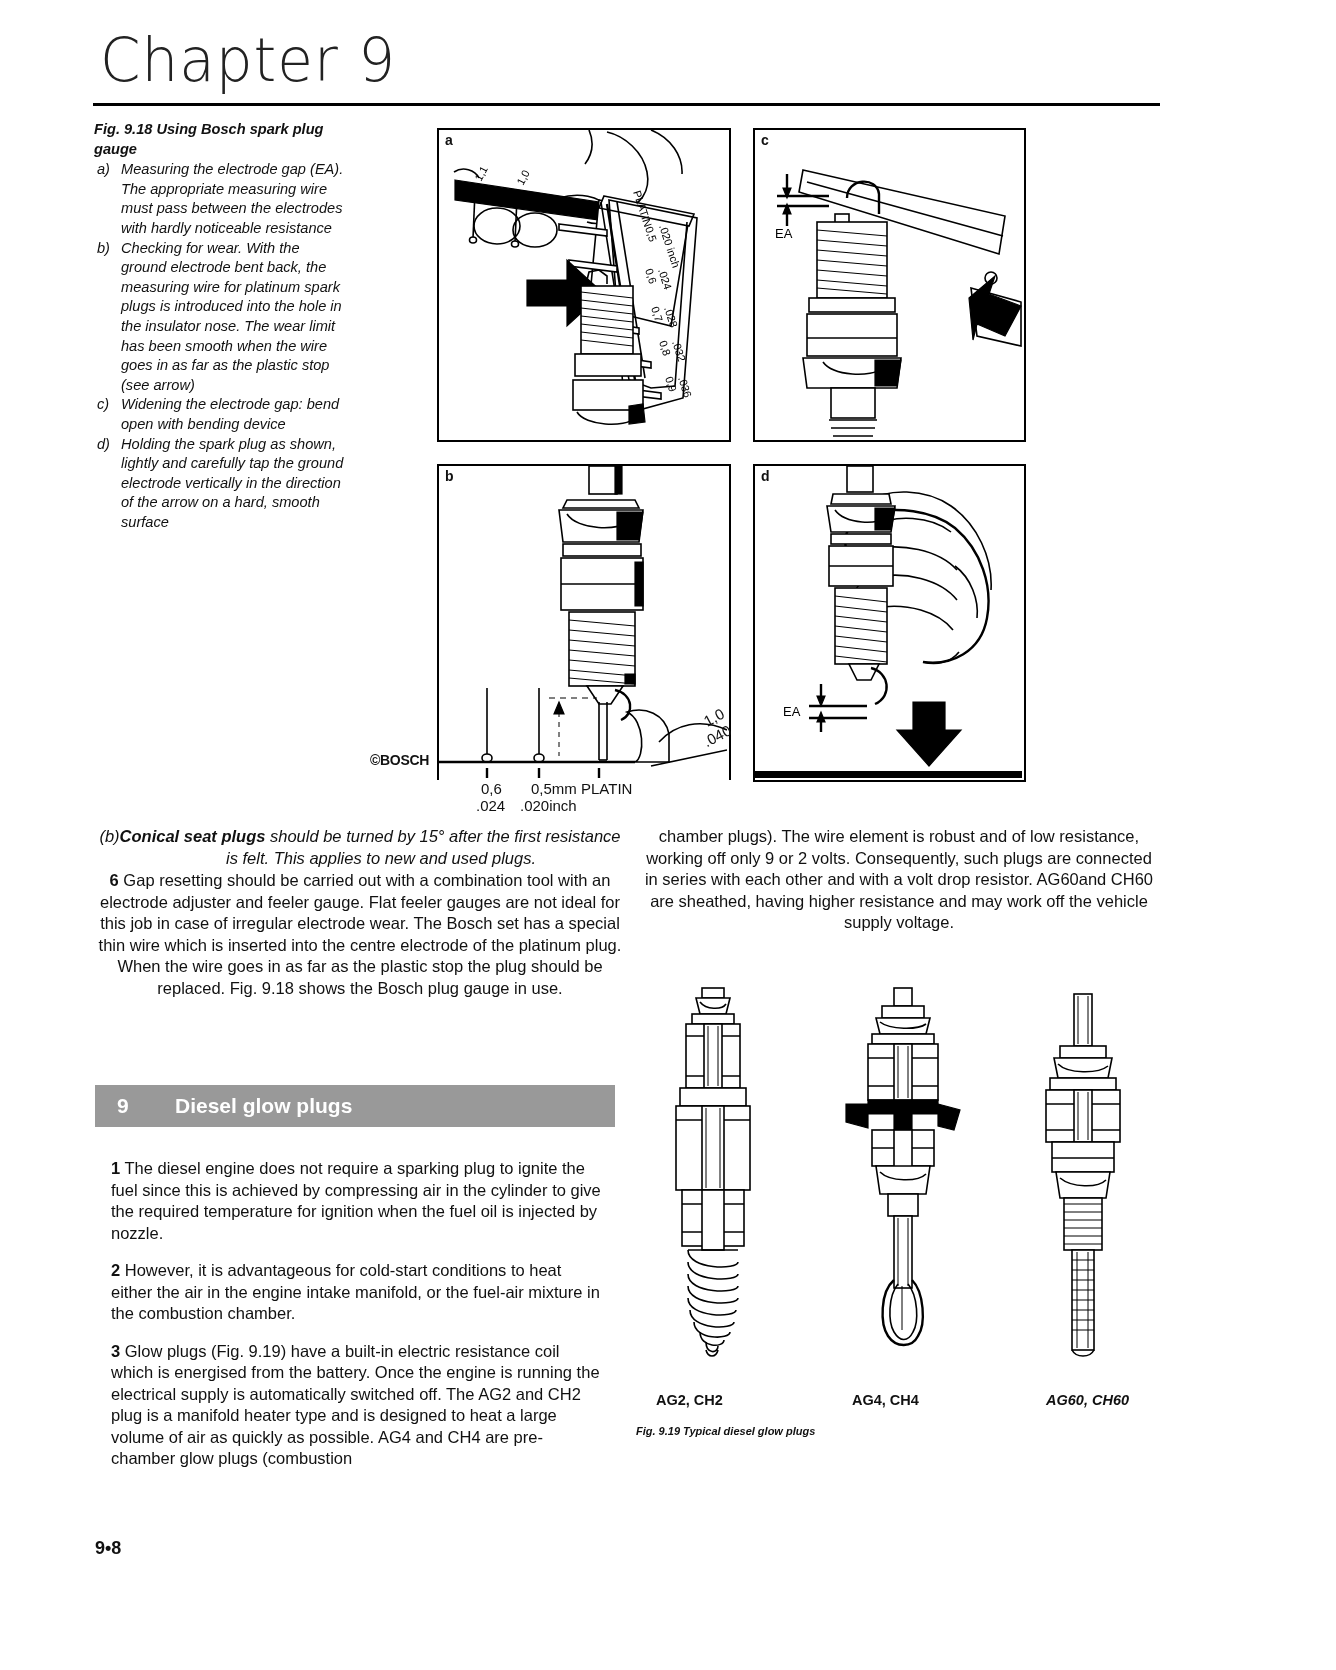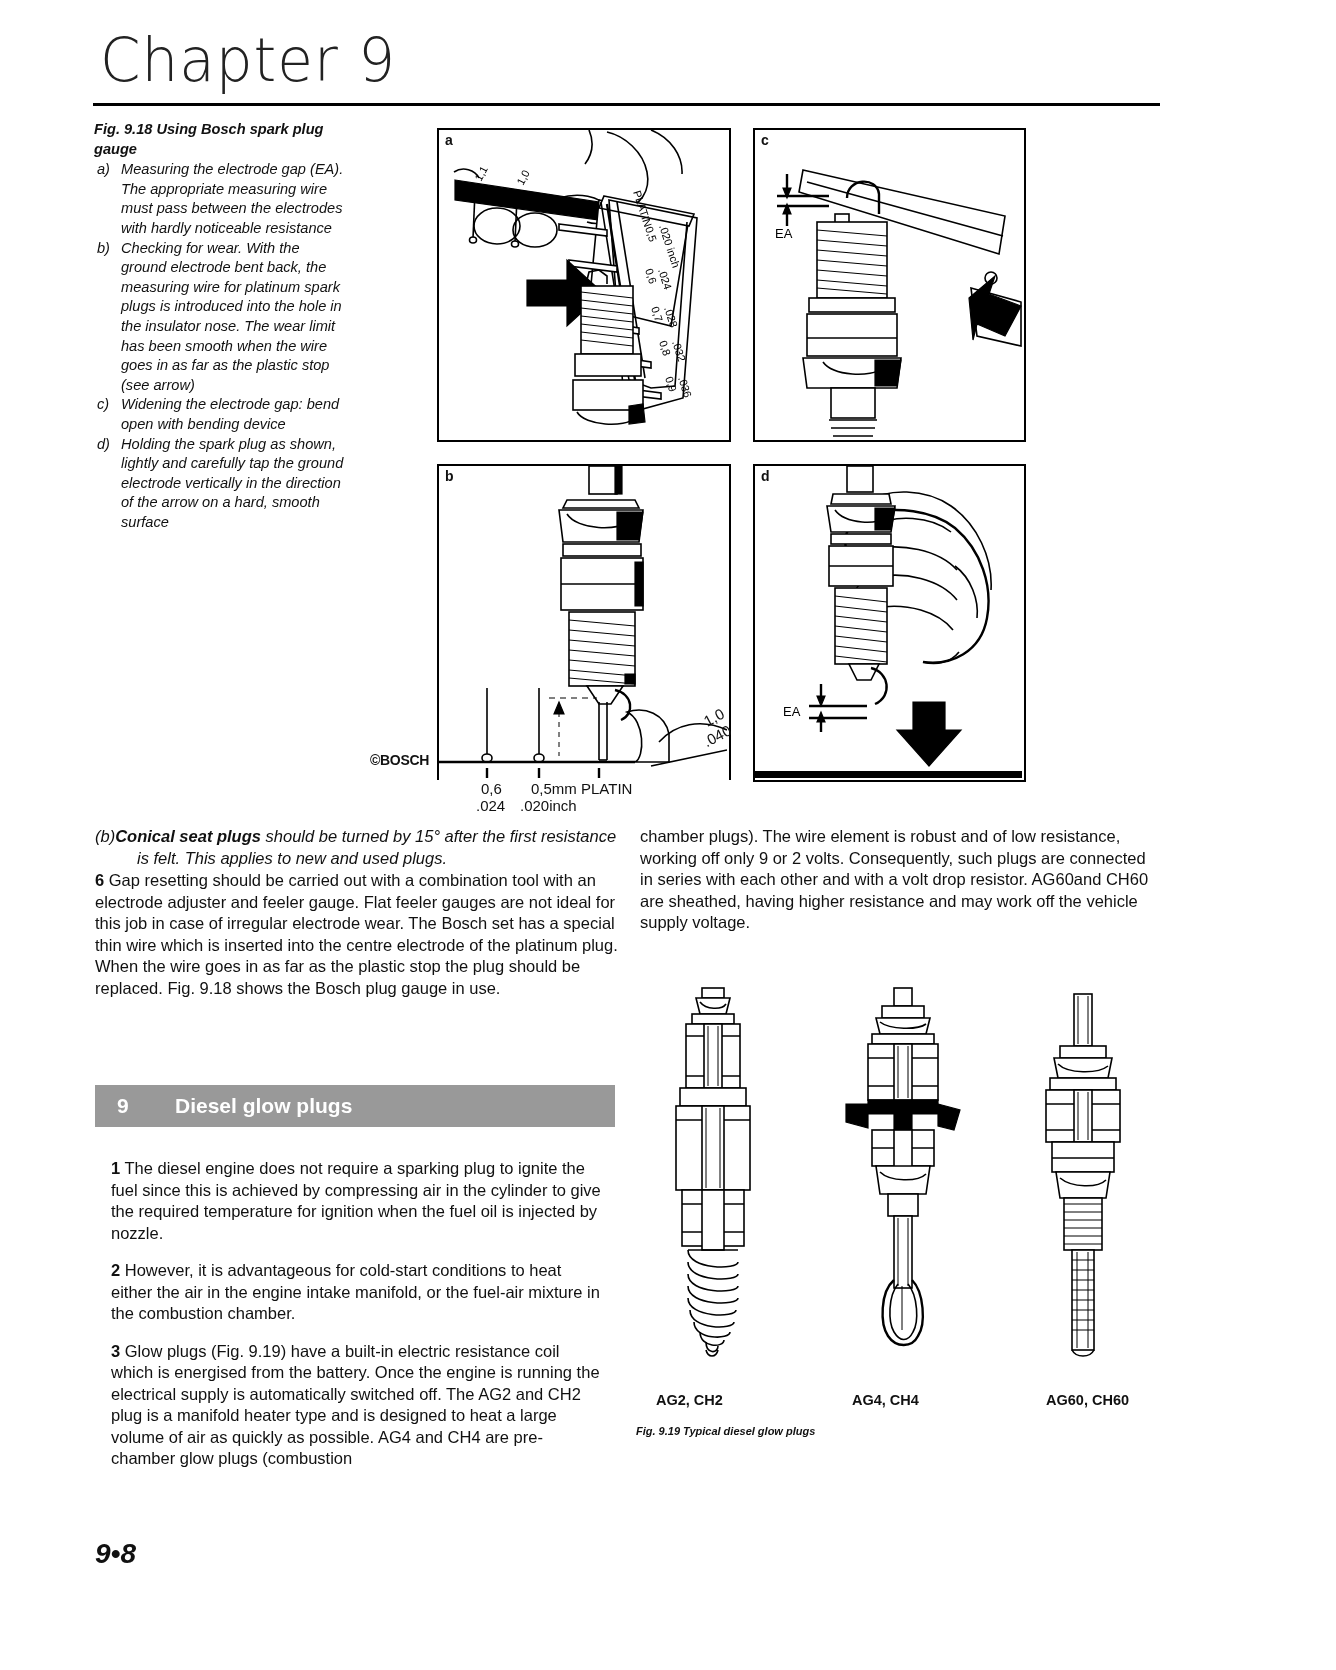--- a/index.html
+++ b/index.html
@@ -67,21 +67,21 @@
   .txtfig-s{font-family:"Liberation Sans",sans-serif;font-size:11px;fill:#000;}
 
   .bosch-mark{
     position:absolute;left:370px;top:752px;
     font-size:14px;font-weight:bold;letter-spacing:-0.3px;
   }
 
   
   .col{
     position:absolute;font-size:16.5px;line-height:21.5px;color:#111;
-    text-align:left;
+    text-align:center;
   }
   .col-left{left:95px;top:826px;width:530px;}
   .col-right{left:640px;top:826px;width:518px;}
   .col p{margin:0;}
   .bullet-b{
     font-style:italic;padding-left:42px;text-indent:-42px;margin-bottom:1px !important;
   }
   .bullet-b .lead{font-style:italic;}
   .bullet-b .bold{font-weight:bold;font-style:italic;}
   .num{font-weight:bold;}
@@ -105,29 +105,29 @@
   .fig19{
     position:absolute;left:636px;top:980px;width:525px;height:400px;
   }
   .glow-labels{
     position:absolute;left:636px;top:1392px;width:525px;height:20px;
     font-size:14.5px;font-weight:bold;
   }
   .gl{position:absolute;top:0;}
   .gl1{left:20px;}
   .gl2{left:216px;}
-  .gl3{left:410px;}
+  .gl3{left:410px;font-style:italic;}
   .fig19-cap{
     position:absolute;left:636px;top:1425px;width:525px;
     font-size:11px;font-weight:bold;font-style:italic;
   }
 
   
   .page-num{
-    position:absolute;left:95px;top:1538px;font-size:28px;font-weight:bold;letter-spacing:0px;font-style:italic;
+    position:absolute;left:95px;top:1538px;font-size:18px;font-weight:bold;letter-spacing:0px;
   }
 </style>
 </head>
 <body>
 
 <div class="page">
 
   <div class="chapter-title">Chapter 9</div>
   <div class="header-rule"></div>
 

